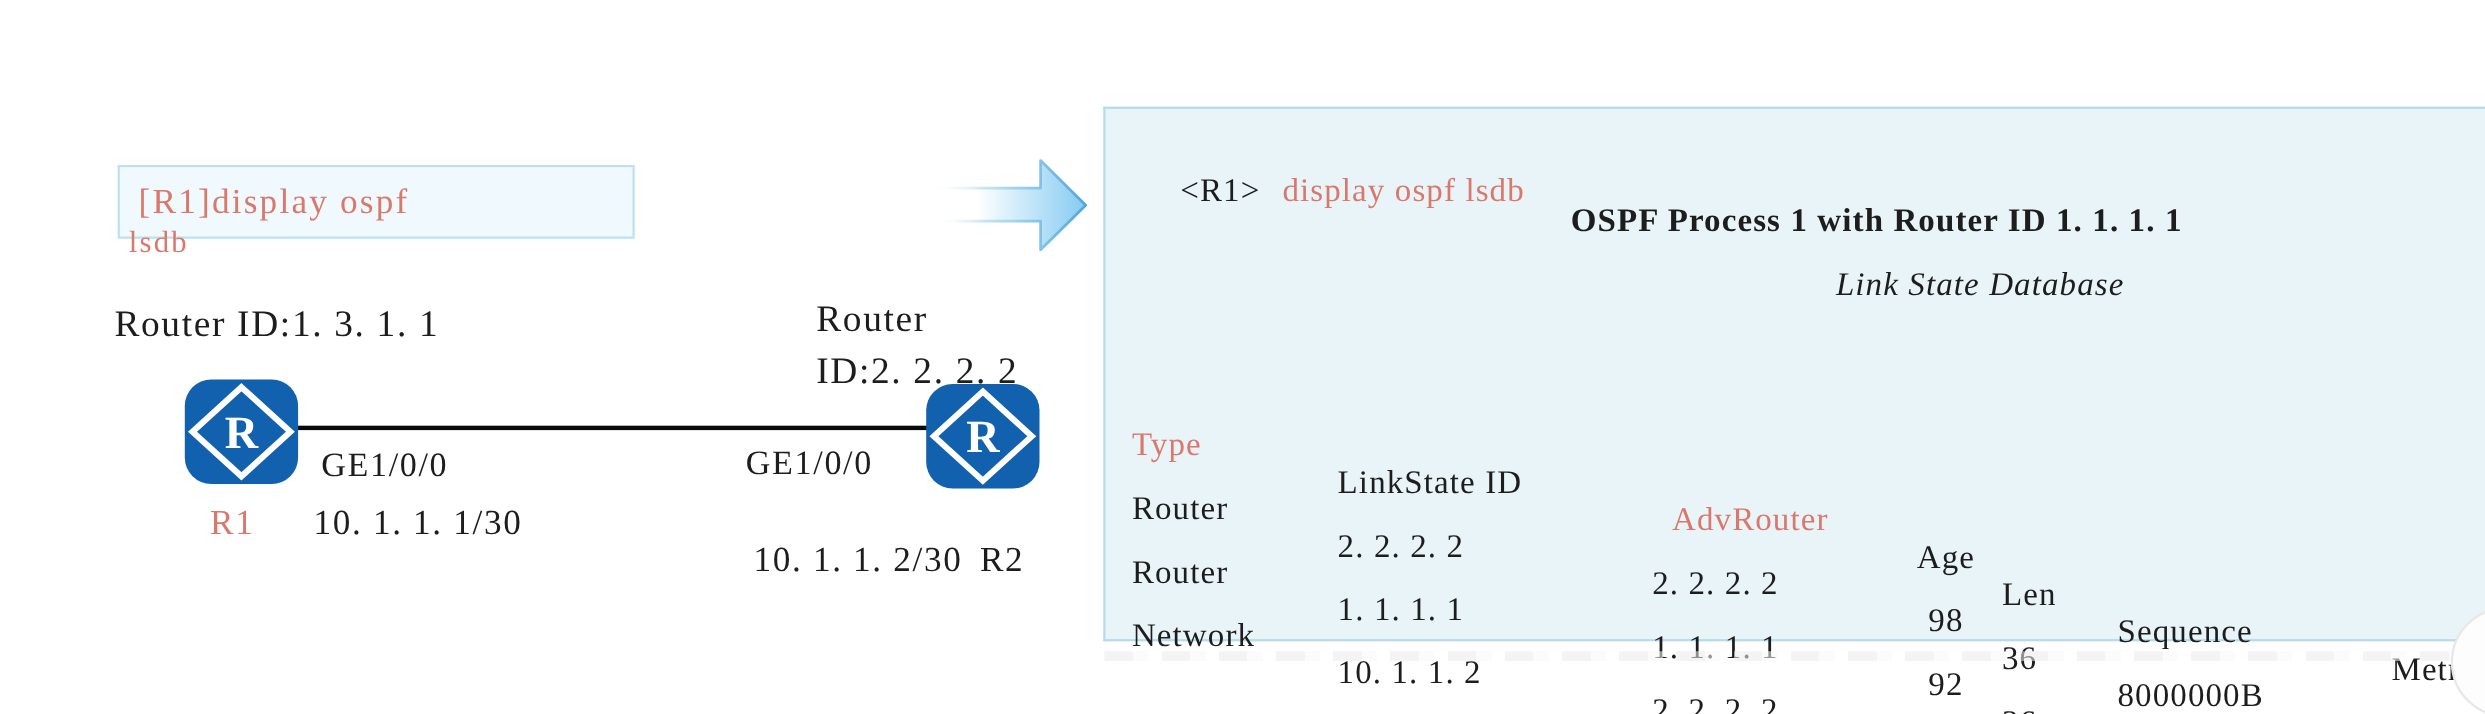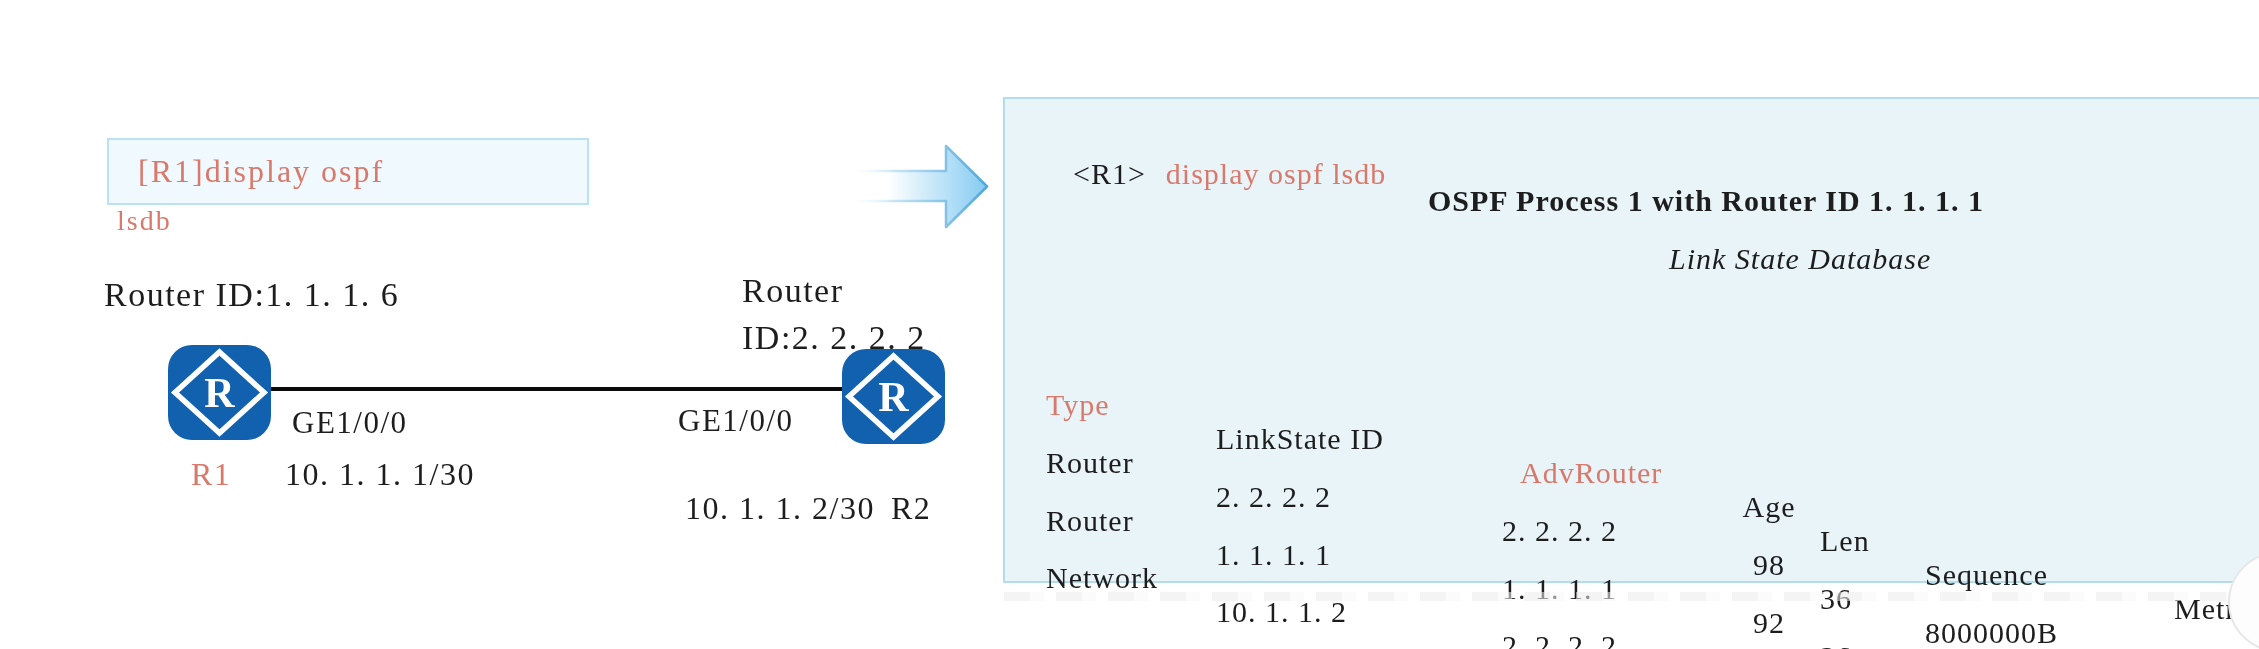--- a/index.html
+++ b/index.html
@@ -4,23 +4,23 @@
 <style>
   html,body{margin:0;padding:0;}
   body{
     width:2259px;height:649px;background:#ffffff;overflow:hidden;
     font-family:"Liberation Serif","DejaVu Serif",serif;color:#1d1d1d;
   }
   .stage{position:relative;width:2259px;height:649px;overflow:hidden;}
 
   
   .cmdbox{
-    position:absolute;left:107px;top:138px;width:449px;height:63px;
+    position:absolute;left:107px;top:150px;width:449px;height:63px;
     background:#f0f9fd;border:2px solid #bce1f2;
-    display:flex;align-items:center;padding-left:29px;
+    display:flex;align-items:center;padding-left:17px;
   }
   .salmon{color:#d9796c;}
   .big{font-size:32px;letter-spacing:2px;white-space:pre;}
   .lsdb{position:absolute;left:117px;top:205px;font-size:28px;letter-spacing:2px;}
   .rid1{position:absolute;left:104px;top:276px;font-size:34px;letter-spacing:1.5px;}
   .rid2{position:absolute;left:742px;top:268px;font-size:34px;letter-spacing:1.5px;line-height:1.38;}
   .rid2 div{white-space:pre;}
   .link-line{position:absolute;left:258px;top:387px;width:592px;height:4px;background:#0a0a0a;}
   .router-icon{
     position:absolute;width:103px;height:95px;border-radius:24px;background:#1161ae;
@@ -47,21 +47,21 @@
   .prompt-cmd{margin-left:20px;}
   .l-process{left:423px;top:85px;font-weight:bold;}
   .l-lsdbtitle{left:664px;top:143px;font-style:italic;}
   .l-area{left:752px;top:201px;}
   .trow{left:0;top:0;width:1280px;height:40px;}
   .trow span{position:absolute;white-space:pre;}
   .row-h{top:255px;}
   .row-0{top:313px;}
   .row-1{top:371px;}
   .row-2{top:428px;}
-  .c-type{left:41px;}
+  .c-type{left:24px;}
   .c-lsid{left:211px;}
   .c-adv{left:497px;}
   .c-advh{left:515px;}
   .c-age{left:725px;width:78px;text-align:center;}
   .c-len{left:815px;width:78px;text-align:left;}
   .c-seq{left:920px;width:178px;}
   .c-met{left:1110px;width:145px;text-align:right;}
 
   
   .stripes{
@@ -76,21 +76,21 @@
 </head>
 <body>
 
 <div class="stage">
 
   <div class="cmdbox">
     <span class="big salmon">[R1]display ospf</span>
   </div>
   <div class="lsdb salmon">lsdb</div>
 
-  <div class="rid1">Router ID:1. 1. 1. 6</div>
+  <div class="rid1">Router ID:1. 3. 1. 1</div>
   <div class="rid2">
     <div>Router</div>
     <div>ID:2. 2. 2. 2</div>
   </div>
 
   <div class="link-line"></div>
 
   <div class="router-icon r1">
     <svg width="103" height="95" viewBox="0 0 103 95">
       <polygon points="51.5,7 96,47.5 51.5,88 7,47.5" fill="none" stroke="#ffffff" stroke-width="5.5" stroke-linejoin="miter"></polygon>

